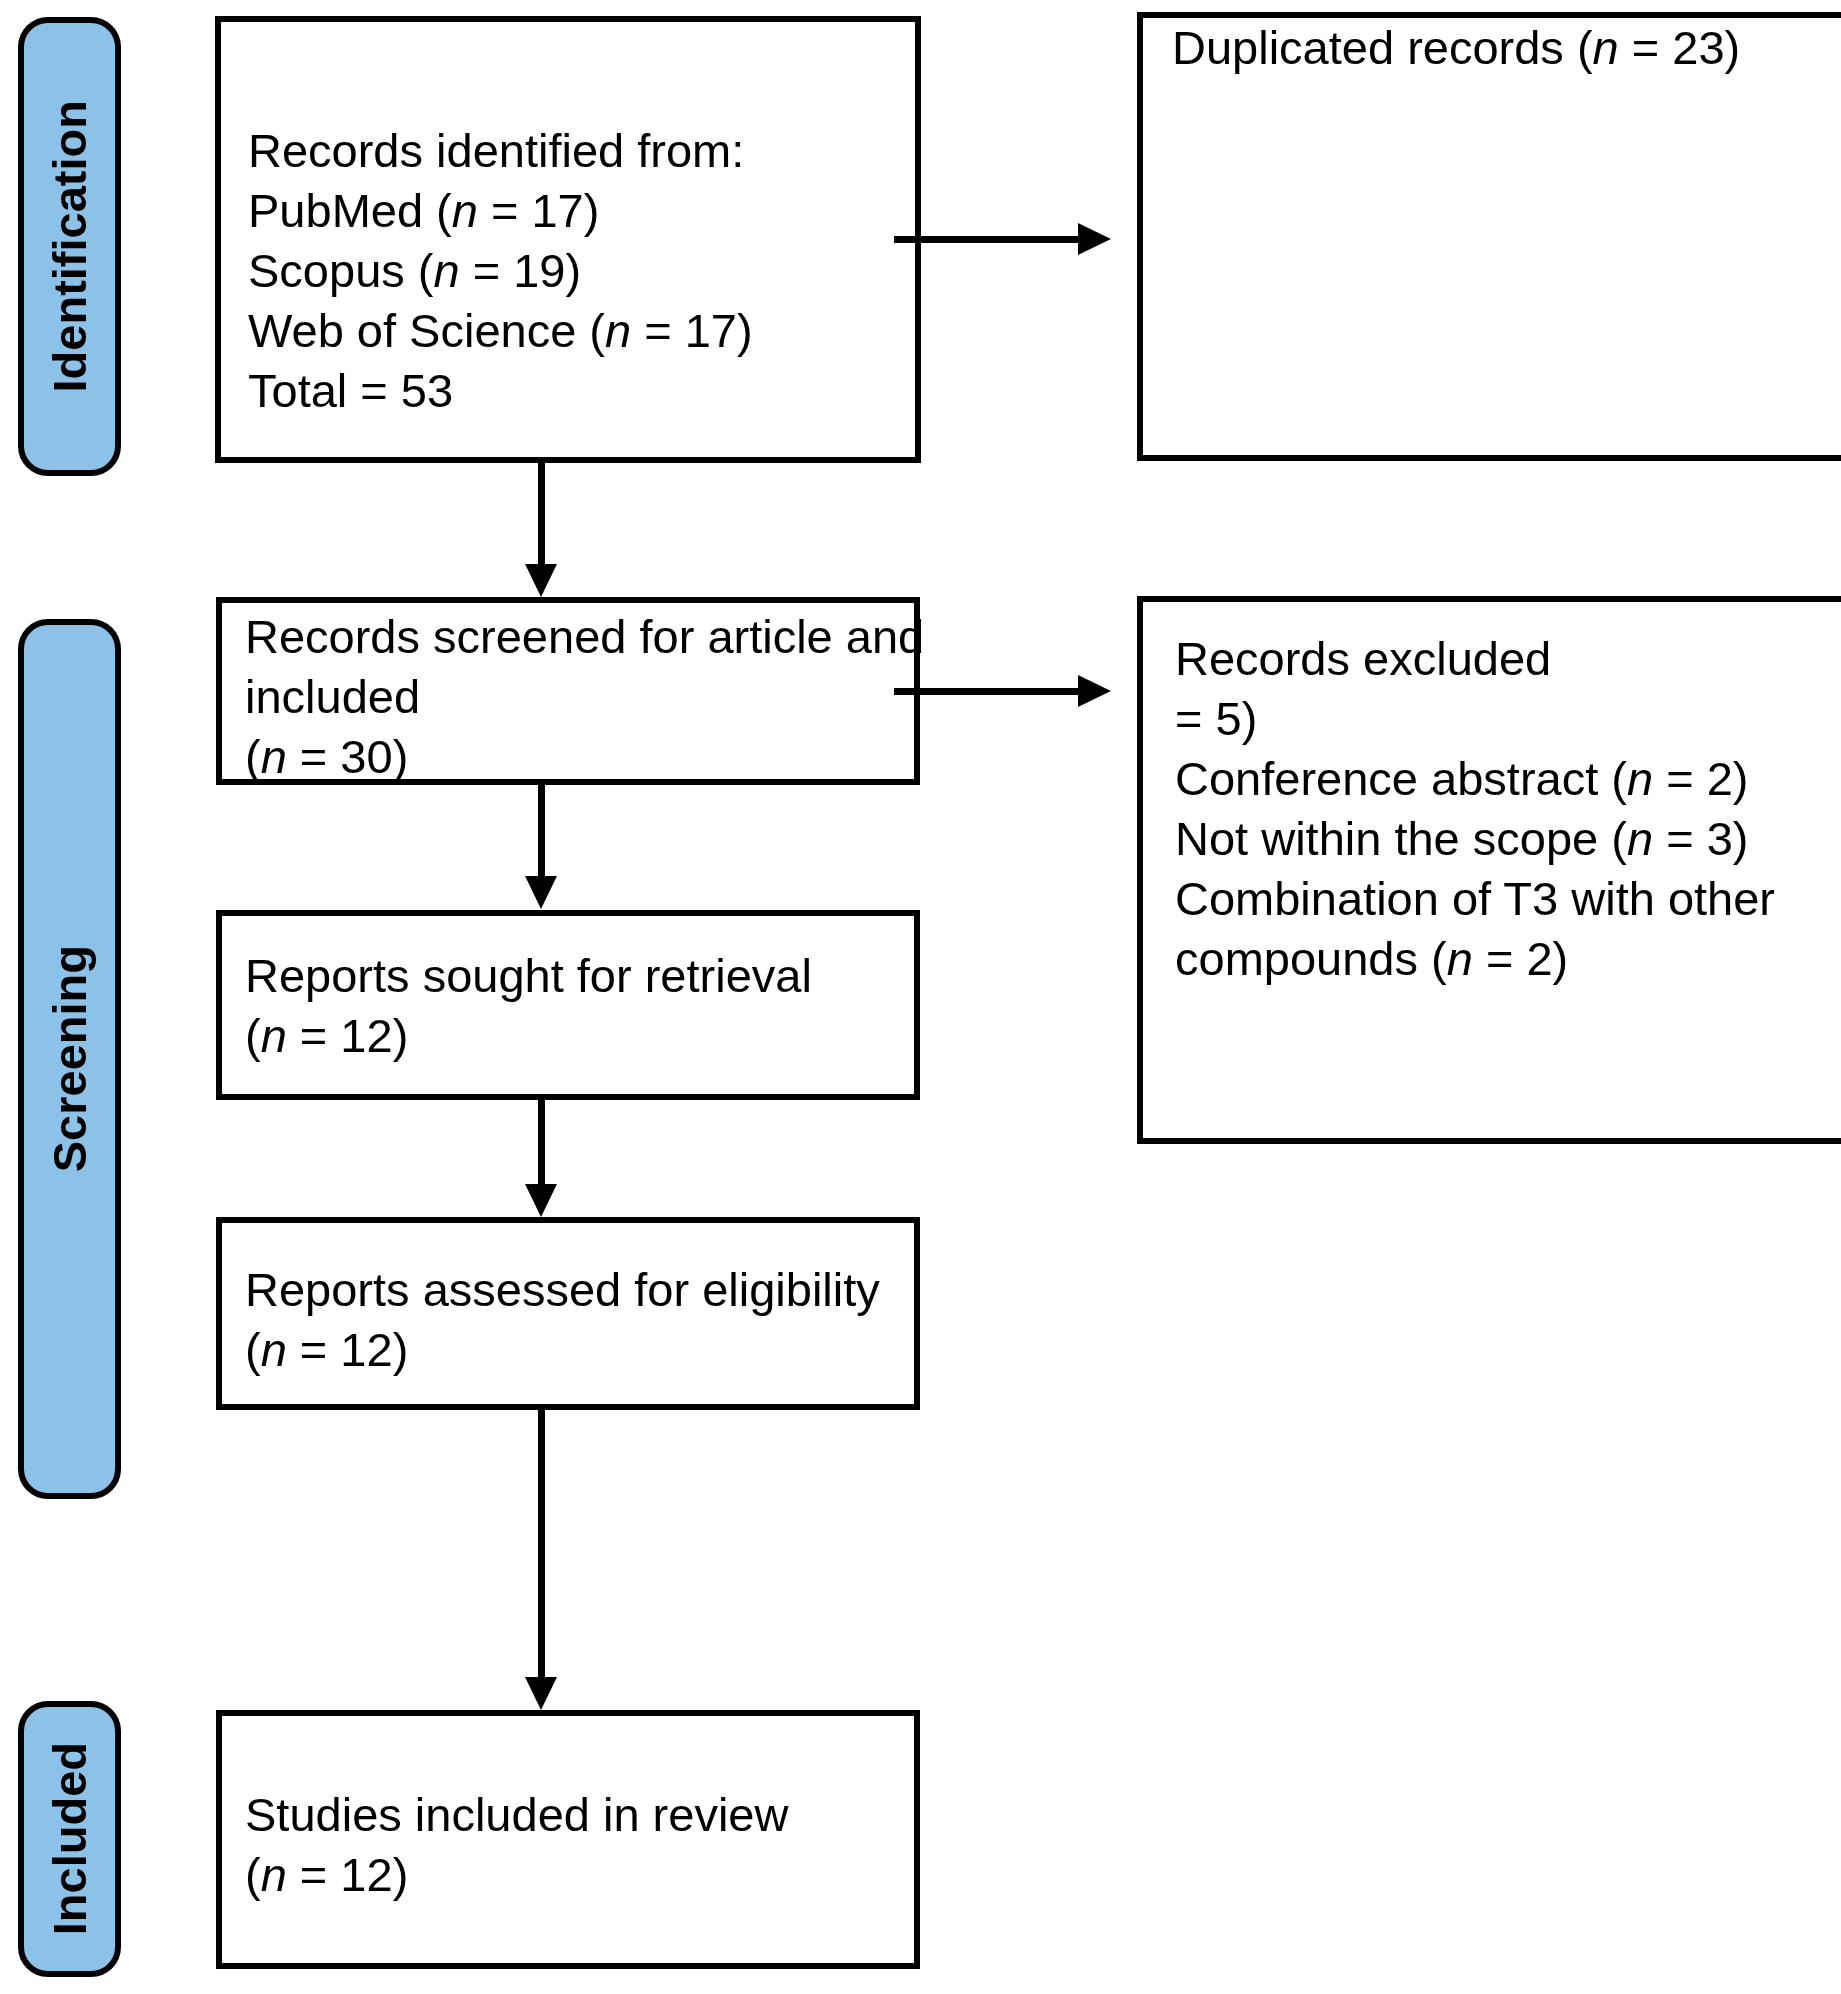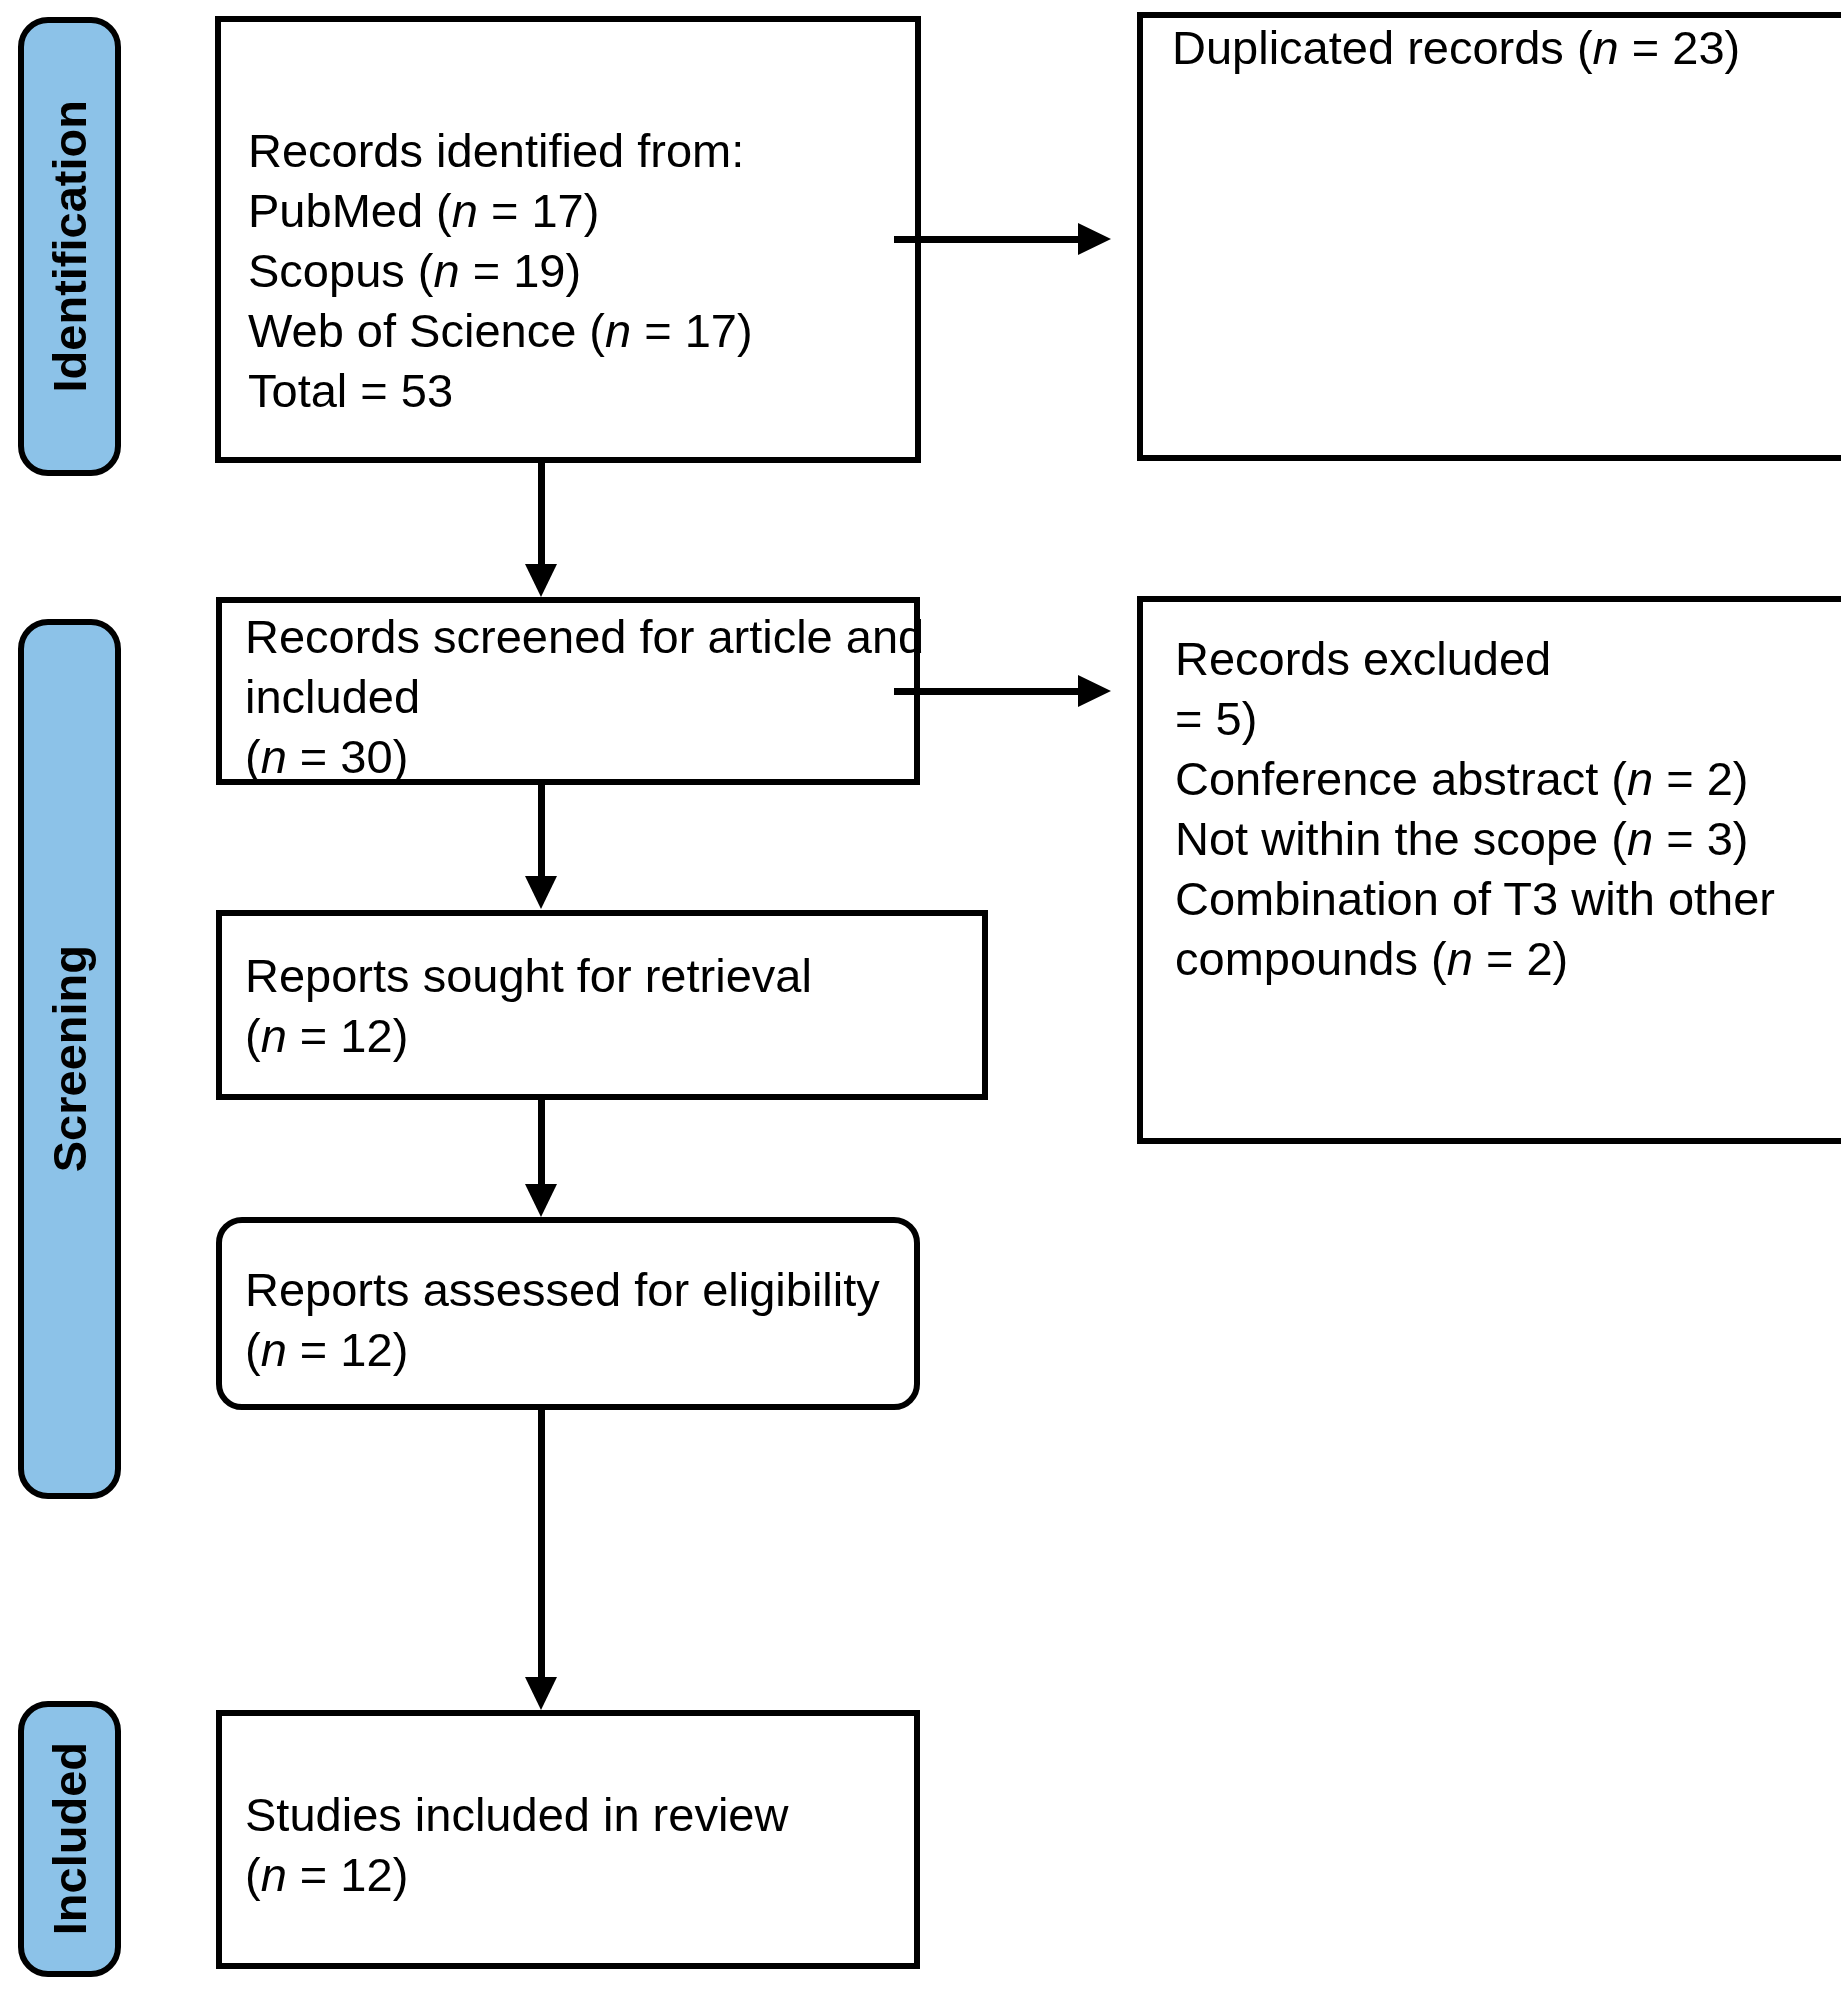--- a/index.html
+++ b/index.html
@@ -47,22 +47,22 @@
     font-size: 47px;
     line-height: 60px;
     margin-left: 26px;
   }
   .tline { white-space: nowrap; }
   #box-identified { left: 189px;  top: 16px;   width: 706px; height: 447px; padding: 99px 21.5px 0 27px; }
   #box-duplicated { left: 1111px; top: 12.2px;   width: 713px; height: 449px; padding: 0 21.5px 0 29px;
                     display: flex; flex-direction: column; justify-content: flex-start; }
   #box-screened   { left: 190px;  top: 597px;  width: 704px; height: 188px; padding: 4.3px 21.5px 0 23px; }
   #box-excluded   { left: 1111px; top: 596px;  width: 713px; height: 548px; padding: 27px 18.7px 0 32px; }
-  #box-sought     { left: 190px;  top: 910px; width: 772px; height: 190px; padding: 30px 38px 0 23px; }
-  #box-assessed   { left: 190px;  top: 1217px; width: 704px; height: 193px; padding: 37px 21.5px 0 23px; border-radius: 26px; }
+  #box-sought     { left: 190px;  top: 910px; width: 704px; height: 190px; padding: 30px 38px 0 23px; }
+  #box-assessed   { left: 190px;  top: 1217px; width: 704px; height: 193px; padding: 37px 21.5px 0 23px; }
   #box-included   { left: 190px;  top: 1710px; width: 704px; height: 259px; padding: 69px 21.5px 0 23px; }
 
   
   .shaft { position: absolute; background: var(--line-color, #000); }
   .head  { position: absolute; width: 0; height: 0; }
   .head-right { border-left: 33px solid var(--line-color, #000);
                 border-top: 16.5px solid transparent; border-bottom: 16.5px solid transparent; }
   .head-down  { border-top: 33px solid var(--line-color, #000);
                 border-left: 16.5px solid transparent; border-right: 16.5px solid transparent; }
 

